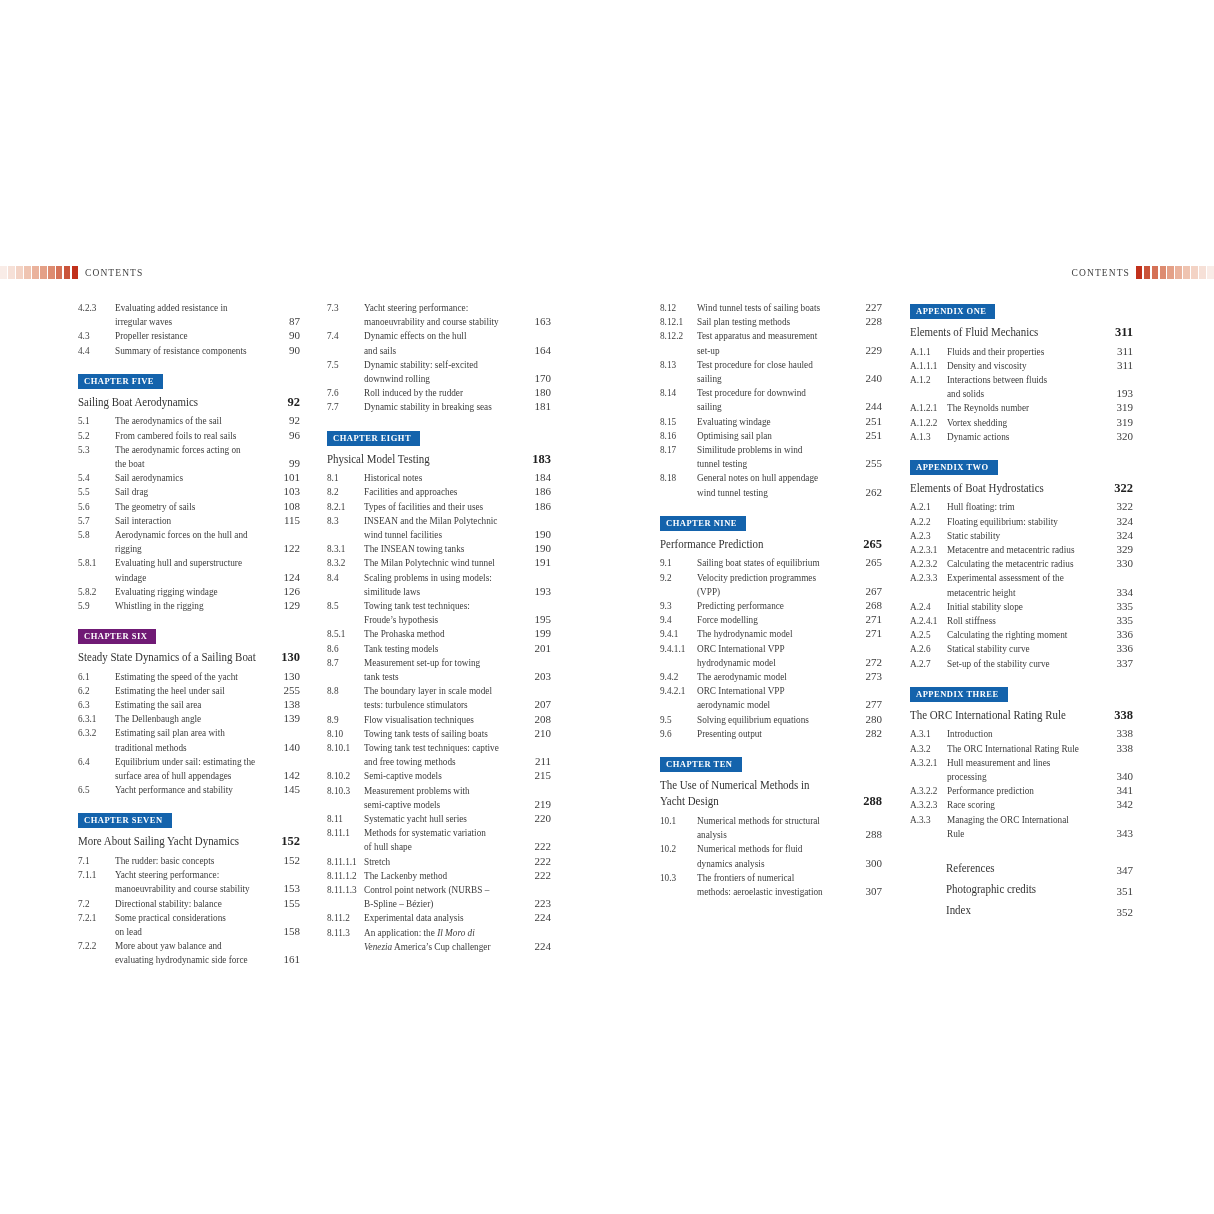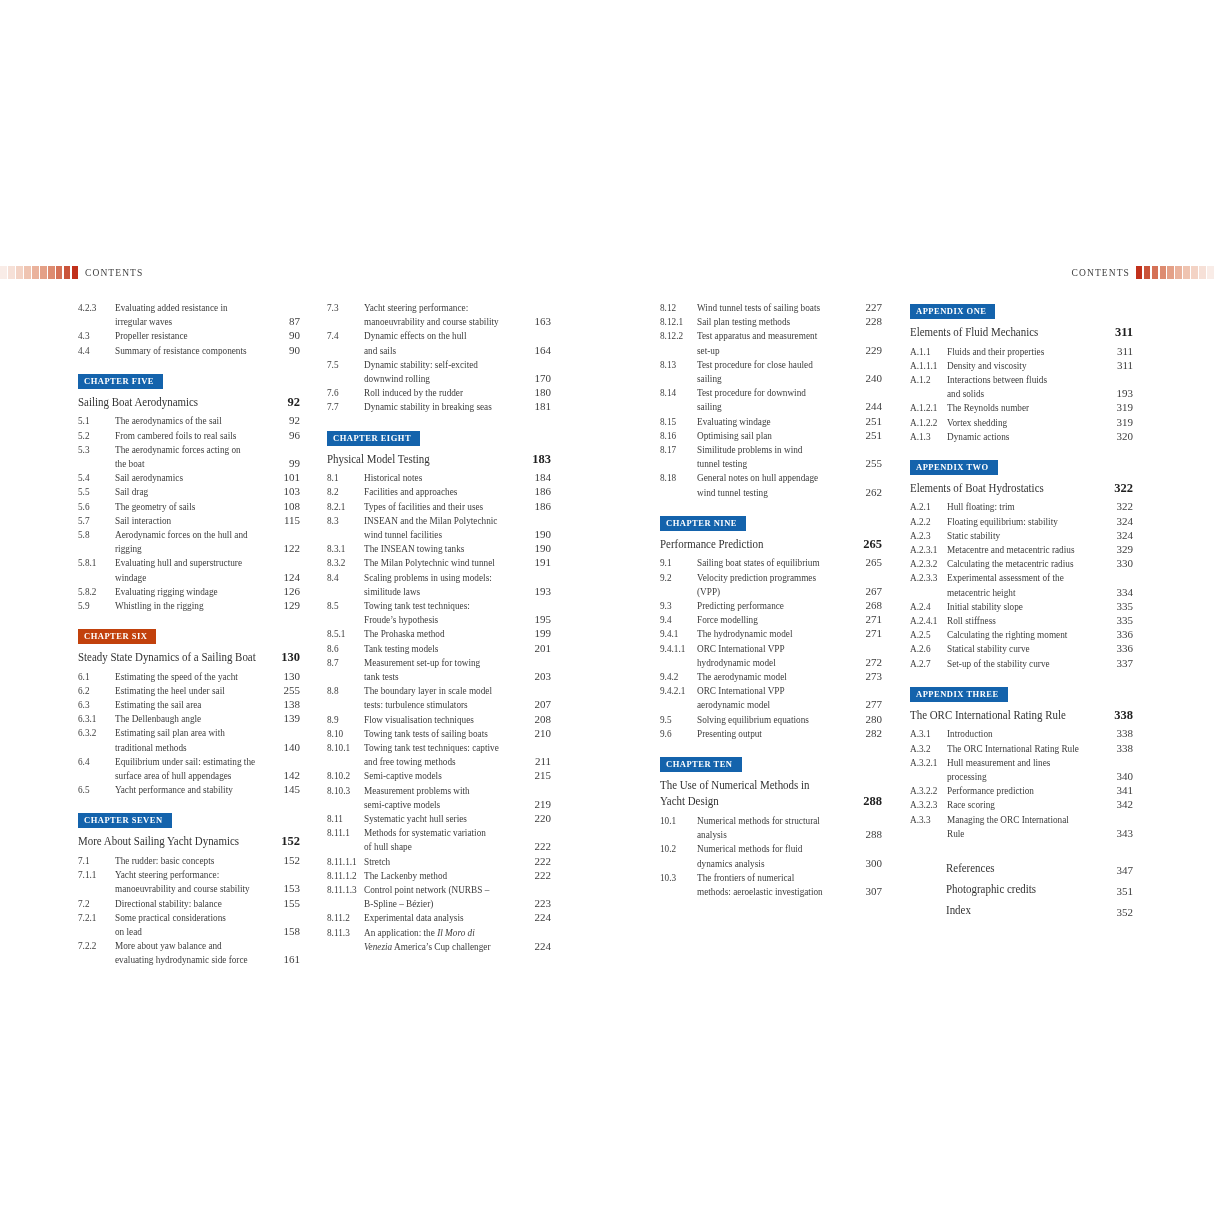--- a/index.html
+++ b/index.html
@@ -167,21 +167,21 @@
           </div>
           <span class="epage">126</span>
         </div>
         <div class="entry">
           <span class="enum"><span class="sc">5.9</span></span>
           <div class="elines">
             <div class="eline"><span class="sc">Whistling in the rigging</span></div>
           </div>
           <span class="epage">129</span>
         </div>
-      </div><div class="badge" style="background: #c2410c; color: rgb(255, 255, 255);">CHAPTER SIX</div><div class="trow">
+      </div><div class="badge" style="background: #701a75; color: rgb(255, 255, 255);">CHAPTER SIX</div><div class="trow">
         <div class="ttext">
           <div class="tline"><span class="sc">Steady State Dynamics of a Sailing Boat</span></div>
         </div>
         <span class="tpage">130</span>
       </div><div class="entries">
         <div class="entry">
           <span class="enum"><span class="sc">6.1</span></span>
           <div class="elines">
             <div class="eline"><span class="sc">Estimating the speed of the yacht</span></div>
           </div>

